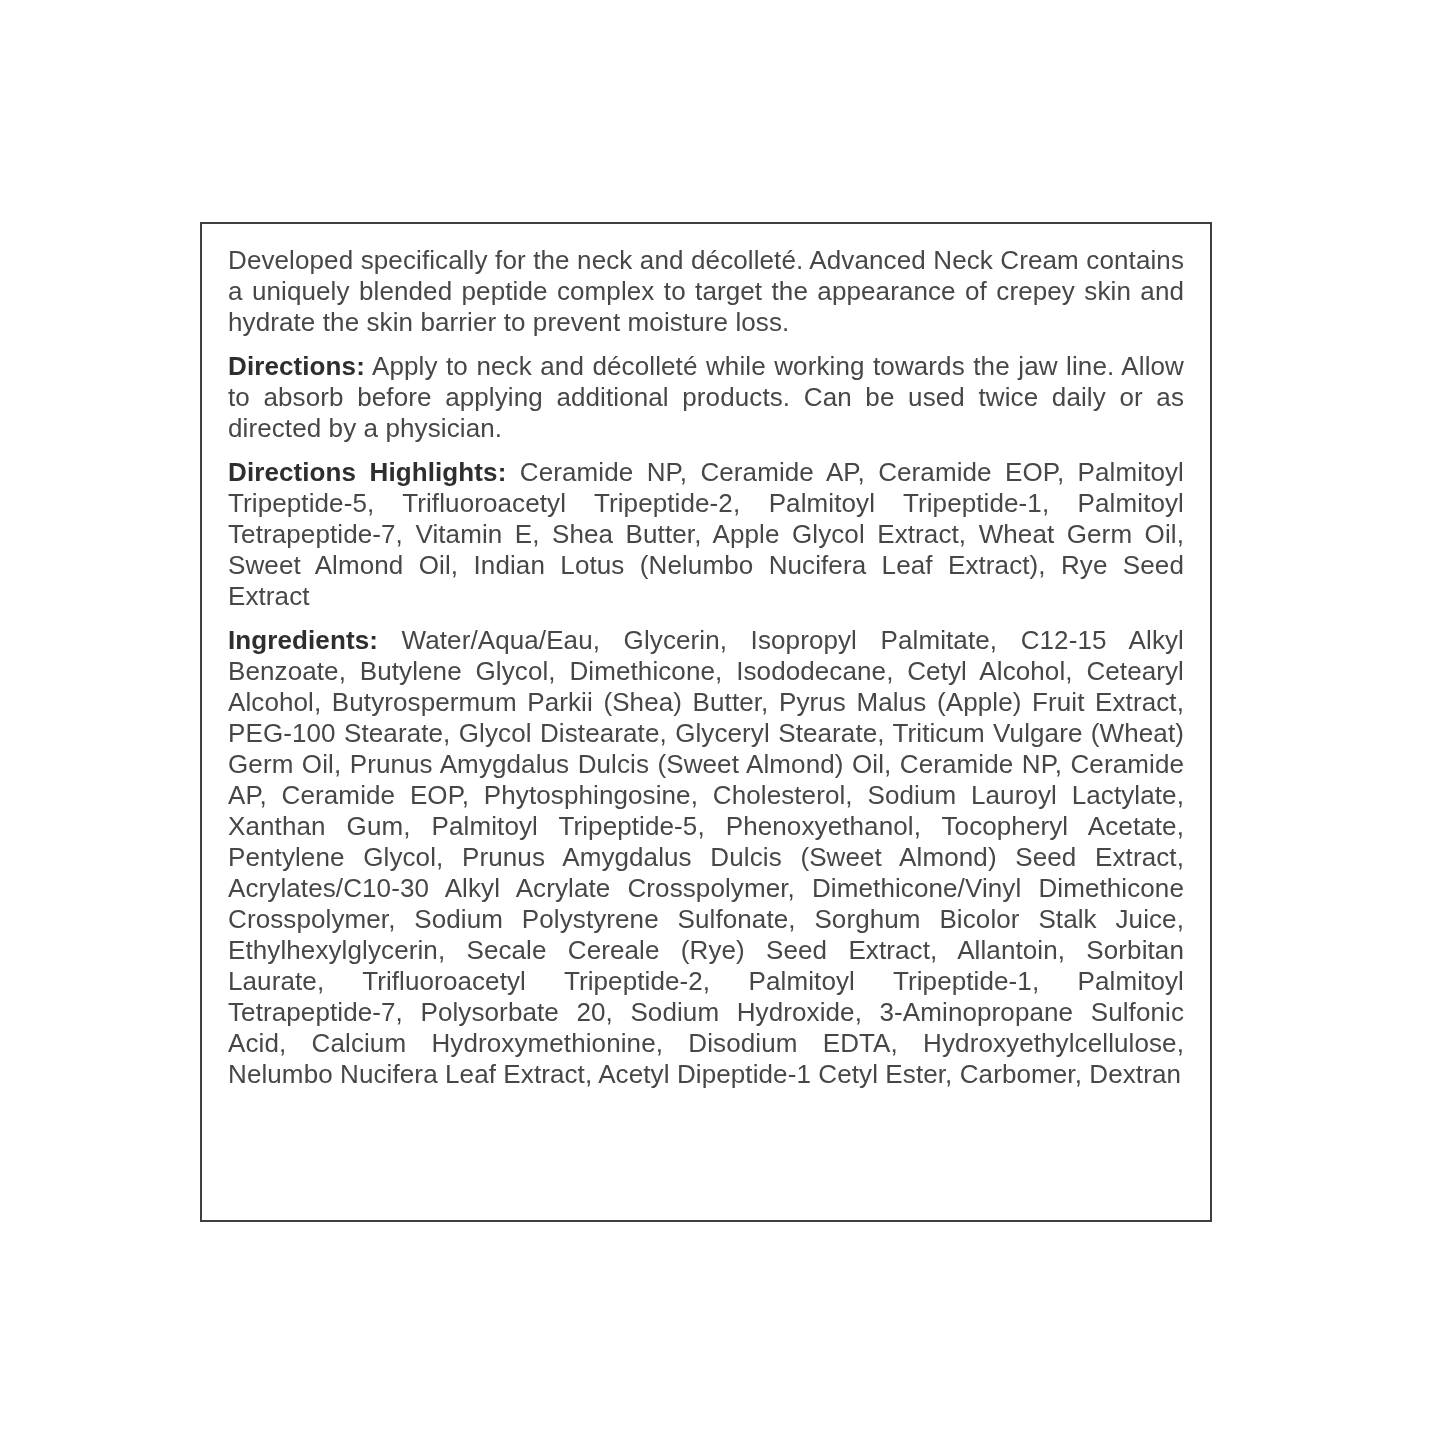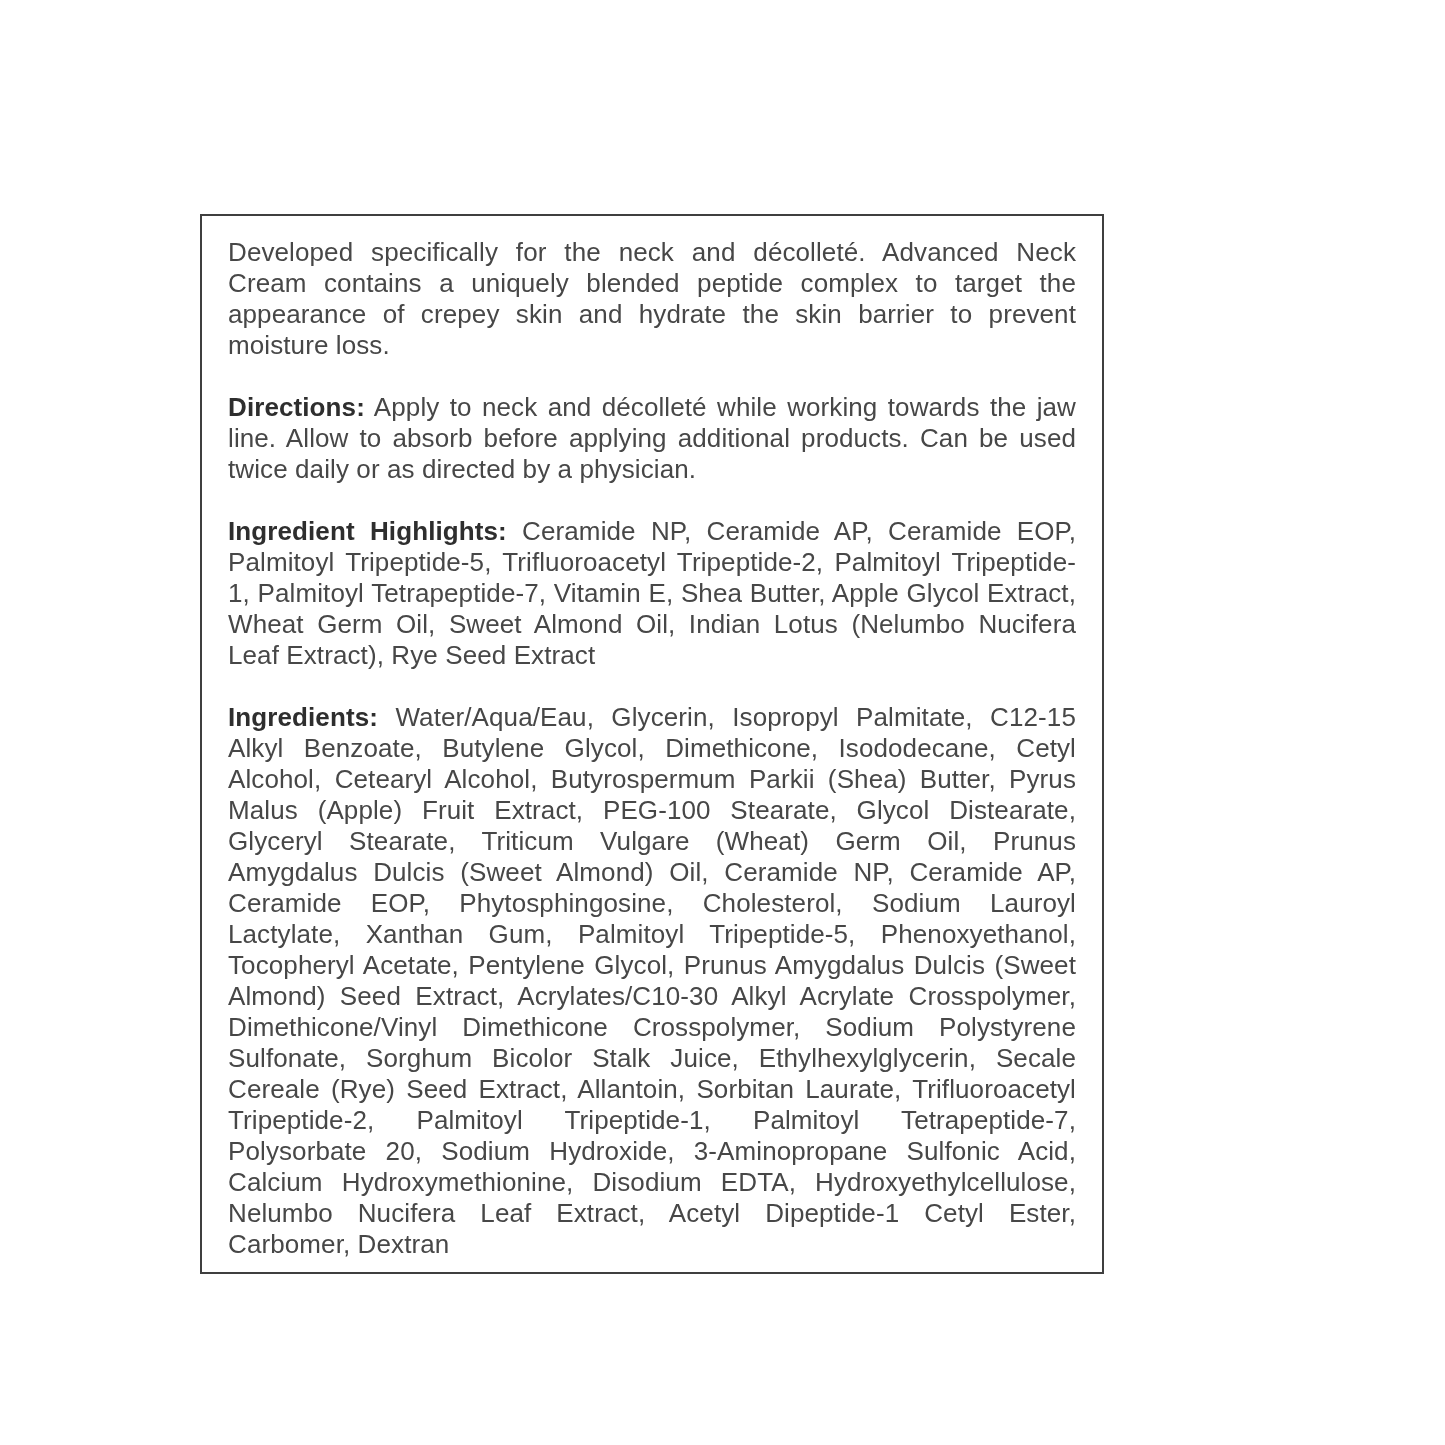--- a/index.html
+++ b/index.html
@@ -10,52 +10,52 @@
   .page {
     position: relative;
     width: 1445px;
     height: 1445px;
     background: #ffffff;
     font-family: "Liberation Sans", sans-serif;
   }
   .panel {
     position: absolute;
     left: 200px;
-    top: 214px;
-    width: 904px;
+    top: 222px;
+    width: 1012px;
     min-height: 1000px;
     box-sizing: border-box;
     border: 2px solid #3f3f3f;
     padding: 21px 26px 12px 26px;
     background: #ffffff;
   }
   .para {
     margin: 0;
     font-size: 26px;
     line-height: 31px;
     color: #474747;
     text-align: justify;
     letter-spacing: 0.1px;
   }
   .para + .para {
-    margin-top: 31px;
+    margin-top: 13px;
   }
   .para strong {
     font-weight: 700;
     color: #2e2e2e;
   }
 </style>
 </head>
 <body>
 
 <div class="page">
   <div class="panel">
 
     <p class="para"><strong></strong><span>Developed specifically for the neck and décolleté. Advanced Neck Cream contains a uniquely blended peptide complex to target the appearance of crepey skin and hydrate the skin barrier to prevent moisture loss.</span></p>
 
     <p class="para"><strong>Directions:</strong><span> Apply to neck and décolleté while working towards the jaw line. Allow to absorb before applying additional products. Can be used twice daily or as directed by a physician.</span></p>
 
-    <p class="para"><strong>Ingredient Highlights:</strong><span> Ceramide NP, Ceramide AP, Ceramide EOP, Palmitoyl Tripeptide-5, Trifluoroacetyl Tripeptide-2, Palmitoyl Tripeptide-1, Palmitoyl Tetrapeptide-7, Vitamin E, Shea Butter, Apple Glycol Extract, Wheat Germ Oil, Sweet Almond Oil, Indian Lotus (Nelumbo Nucifera Leaf Extract), Rye Seed Extract</span></p>
+    <p class="para"><strong>Directions Highlights:</strong><span> Ceramide NP, Ceramide AP, Ceramide EOP, Palmitoyl Tripeptide-5, Trifluoroacetyl Tripeptide-2, Palmitoyl Tripeptide-1, Palmitoyl Tetrapeptide-7, Vitamin E, Shea Butter, Apple Glycol Extract, Wheat Germ Oil, Sweet Almond Oil, Indian Lotus (Nelumbo Nucifera Leaf Extract), Rye Seed Extract</span></p>
 
     <p class="para"><strong>Ingredients:</strong><span> Water/Aqua/Eau, Glycerin, Isopropyl Palmitate, C12-15 Alkyl Benzoate, Butylene Glycol, Dimethicone, Isododecane, Cetyl Alcohol, Cetearyl Alcohol, Butyrospermum Parkii (Shea) Butter, Pyrus Malus (Apple) Fruit Extract, PEG-100 Stearate, Glycol Distearate, Glyceryl Stearate, Triticum Vulgare (Wheat) Germ Oil, Prunus Amygdalus Dulcis (Sweet Almond) Oil, Ceramide NP, Ceramide AP, Ceramide EOP, Phytosphingosine, Cholesterol, Sodium Lauroyl Lactylate, Xanthan Gum, Palmitoyl Tripeptide-5, Phenoxyethanol, Tocopheryl Acetate, Pentylene Glycol, Prunus Amygdalus Dulcis (Sweet Almond) Seed Extract, Acrylates/C10-30 Alkyl Acrylate Crosspolymer, Dimethicone/Vinyl Dimethicone Crosspolymer, Sodium Polystyrene Sulfonate, Sorghum Bicolor Stalk Juice, Ethylhexylglycerin, Secale Cereale (Rye) Seed Extract, Allantoin, Sorbitan Laurate, Trifluoroacetyl Tripeptide-2, Palmitoyl Tripeptide-1, Palmitoyl Tetrapeptide-7, Polysorbate 20, Sodium Hydroxide, 3-Aminopropane Sulfonic Acid, Calcium Hydroxymethionine, Disodium EDTA, Hydroxyethylcellulose, Nelumbo Nucifera Leaf Extract, Acetyl Dipeptide-1 Cetyl Ester, Carbomer, Dextran</span></p>
 
   </div>
 </div>
 
 </body></html>

